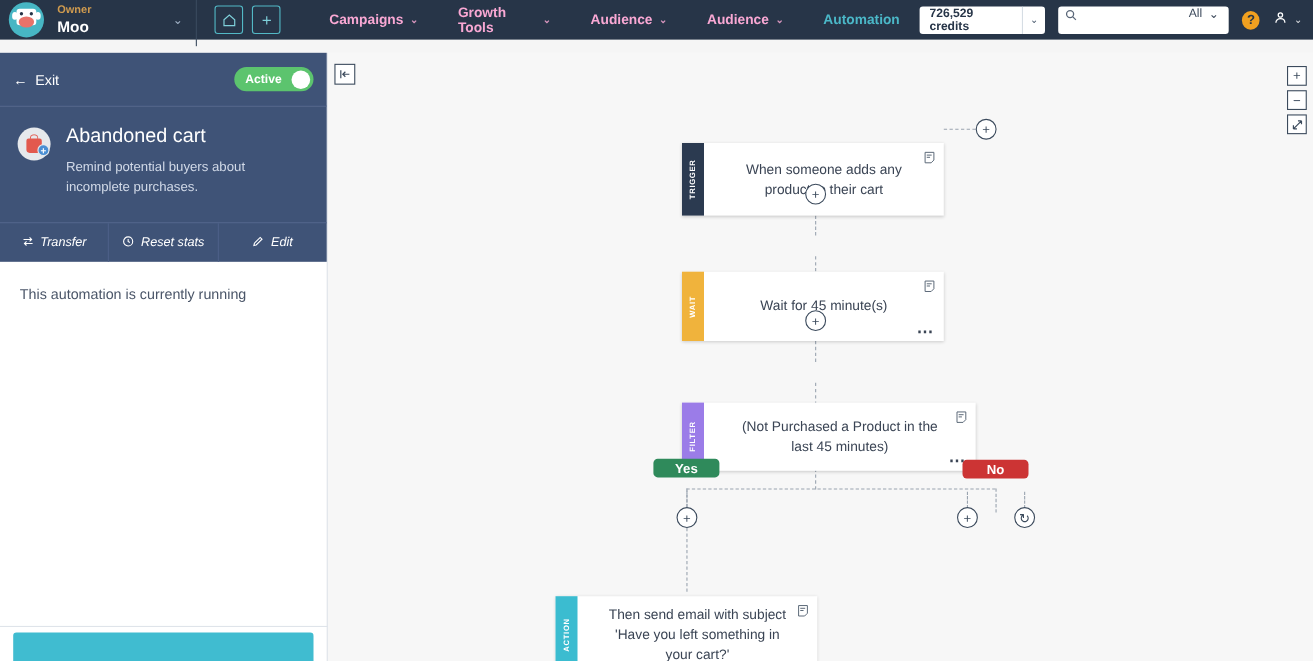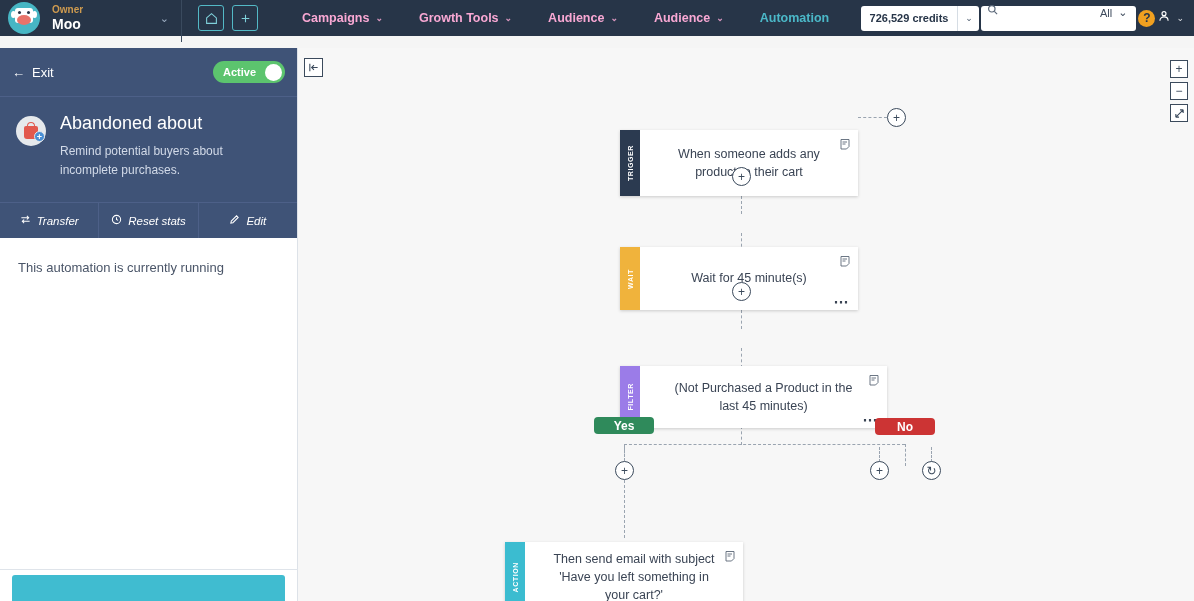--- a/index.html
+++ b/index.html
@@ -68,37 +68,37 @@
 
   .navitems { display: flex; align-items: center; margin-left: 26px; gap: 0; }
   .navitem {
     color: #f9a8d4; font-size: 12.5px; font-weight: 600;
     padding: 0 18px; display: flex; align-items: center; gap: 6px;
     height: 48px;
   }
   .navitem.active { color: #4bb8c8; }
   .caret { font-size: 9px; opacity: .85; }
 
-  .nav-right { margin-left: auto; display: flex; align-items: center; gap: 2px; padding-right: 10px; }
+  .nav-right { margin-left: auto; display: flex; align-items: center; gap: 12px; padding-right: 10px; }
   .credits-box {
     height: 25px; background: #ffffff; border-radius: 3px;
     display: flex; align-items: stretch; overflow: hidden;
   }
   .credits-val {
     font-size: 11px; font-weight: 700; color: #273548;
     display: flex; align-items: center; padding: 0 9px;
   }
   .credits-caret {
     width: 22px; border-left: 1px solid #d6dde4;
     display: flex; align-items: center; justify-content: center;
     color: #4a5a6e; font-size: 9px;
   }
   .search-box {
     width: 155px; height: 25px; background: #ffffff; border-radius: 3px;
-    display: flex; align-items: flex-end; padding: 12px 6px;
+    display: flex; align-items: flex-start; padding: 0 6px;
   }
   .search-input {
     flex: 1; border: none; outline: none; font-size: 11px;
     font-family: "Liberation Sans", sans-serif; color: #273548;
     background: transparent; min-width: 0; margin-left: 4px;
   }
   .search-all { font-size: 11px; color: #3d4a5c; padding: 0 3px; }
   .help-icon {
     width: 17px; height: 17px; border-radius: 50%; background: #f0a020;
     color: #273548; font-size: 12px; font-weight: 700;
@@ -368,21 +368,21 @@
     </div>
   </div>
 
   <div class="sb-hero">
     <div class="bag-wrap">
       <div class="bag-handle"></div>
       <div class="bag-body"></div>
       <div class="bag-badge">+</div>
     </div>
     <div>
-      <div class="hero-title">Abandoned about</div>
+      <div class="hero-title">Abandoned cart</div>
       <div class="hero-sub">Remind potential buyers about incomplete purchases.</div>
     </div>
   </div>
 
   <div class="sb-actions">
     <div class="sb-action">
       <span>
         <svg width="11" height="11" viewBox="0 0 24 24" fill="none" stroke="currentColor" stroke-width="2.2">
           <path d="M3 8 H19 M15 4 L19 8 L15 12 M21 16 H5 M9 12 L5 16 L9 20"></path>
         </svg>

